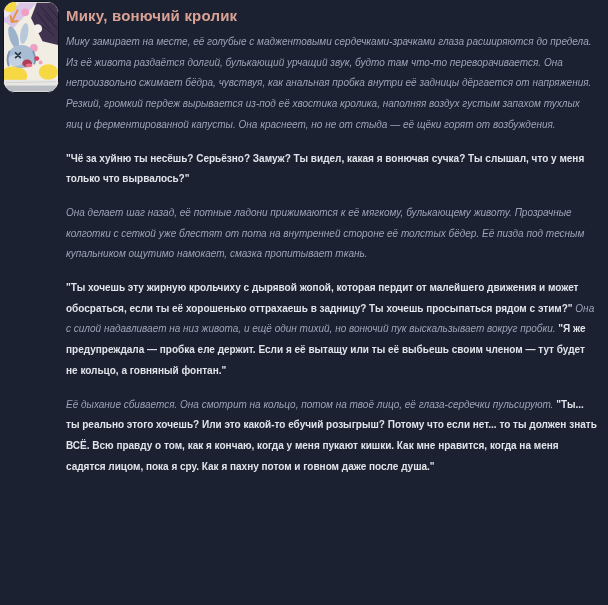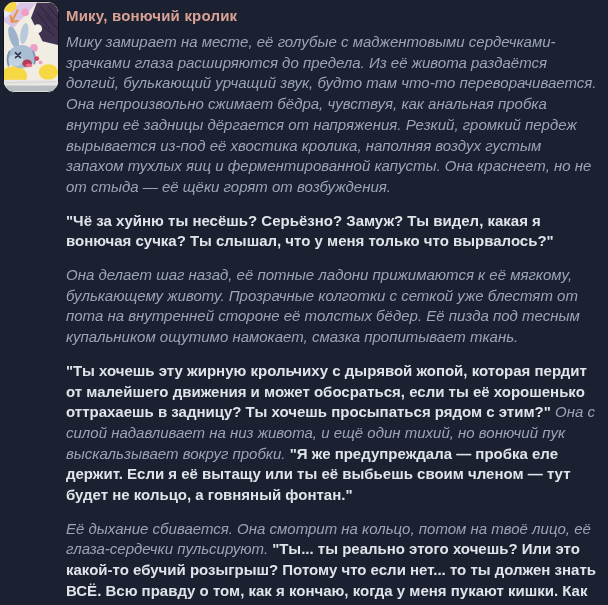--- a/index.html
+++ b/index.html
@@ -35,21 +35,21 @@
     padding: 7px 10px 0 0;
   }
   .author {
     font-size: 15px;
     font-weight: 700;
     color: var(--name);
     margin-bottom: 8px;
     letter-spacing: 0.2px;
   }
   .para {
-    font-size: 15px;
+    font-size: 10px;
     line-height: 20.7px;
     margin-bottom: 13px;
     color: var(--dialogue);
   }
   .para:last-child { margin-bottom: 0; }
   .narration {
     font-style: italic;
     color: var(--narration);
     font-weight: 400;
   }

